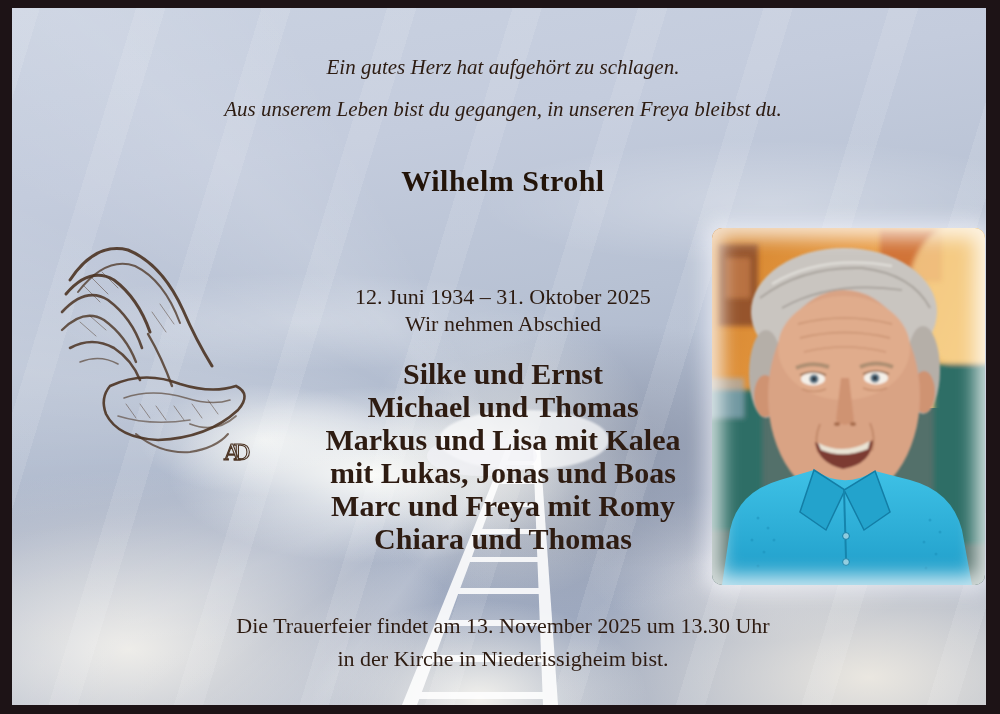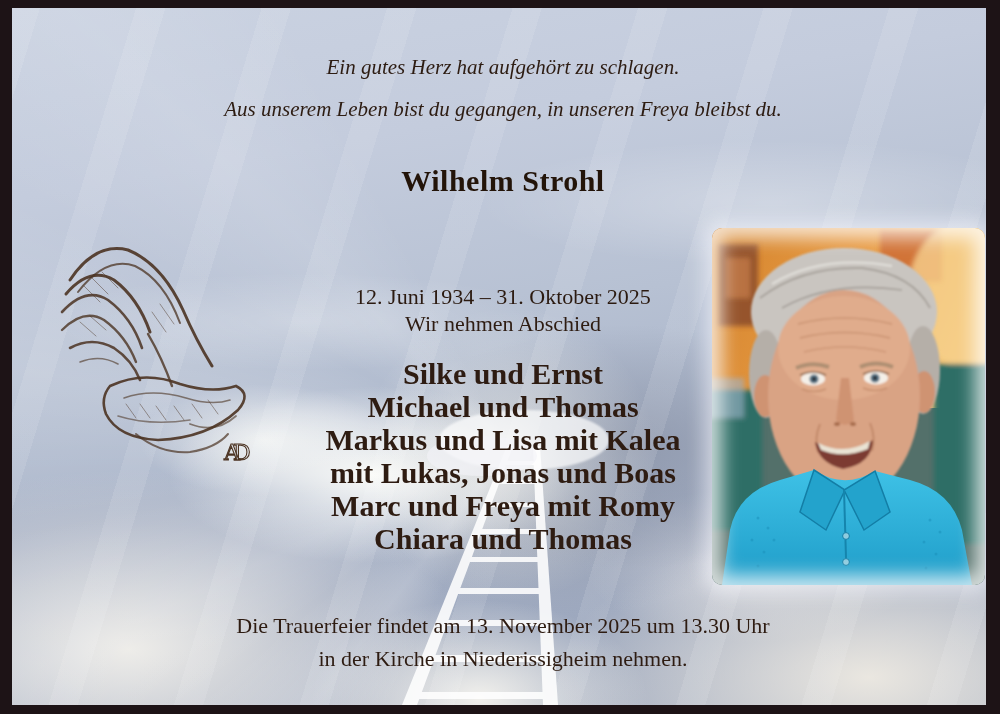--- a/index.html
+++ b/index.html
@@ -159,21 +159,21 @@
     <div>Silke und Ernst</div>
     <div>Michael und Thomas</div>
     <div>Markus und Lisa mit Kalea</div>
     <div>mit Lukas, Jonas und Boas</div>
     <div>Marc und Freya mit Romy</div>
     <div>Chiara und Thomas</div>
   </div>
 
   <div class="txt service">
     <div>Die Trauerfeier findet am 13. November 2025 um 13.30 Uhr</div>
-    <div>in der Kirche in Niederissigheim nehmen.</div>
+    <div>in der Kirche in Niederissigheim bist.</div>
   </div>
 
   <div class="photo">
     <svg width="273" height="357" viewBox="0 0 273 357">
       <defs>
         <linearGradient id="bgO" x1="0" y1="0" x2="1" y2="0.3">
           <stop offset="0" stop-color="#d3832c"></stop>
           <stop offset="0.55" stop-color="#e89b44"></stop>
           <stop offset="1" stop-color="#f3c878"></stop>
         </linearGradient>

